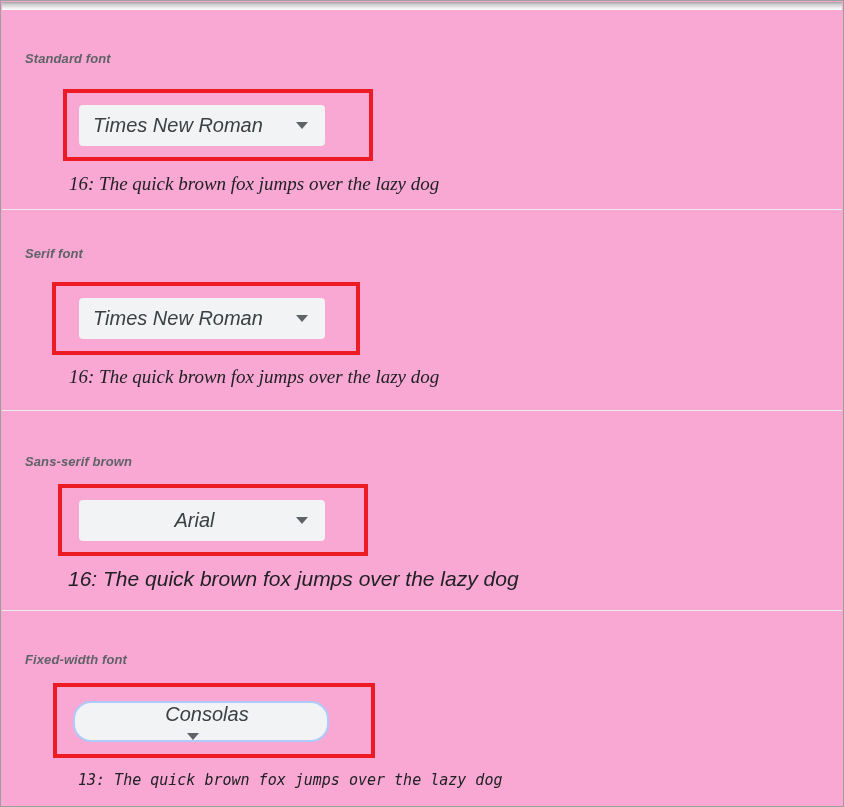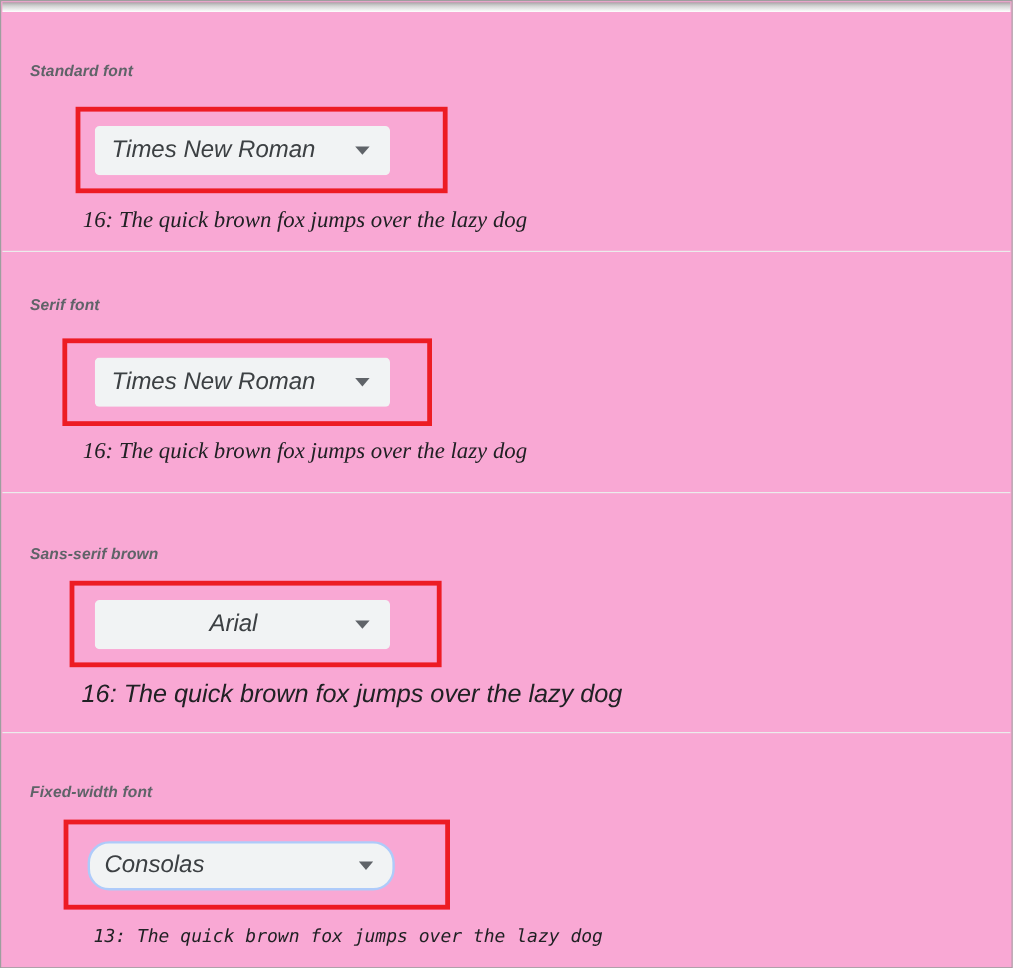--- a/index.html
+++ b/index.html
@@ -84,20 +84,21 @@
     border: 1px solid transparent;
     border-radius: 4px;
     display: flex;
     align-items: center;
     cursor: pointer;
     user-select: none;
   }
   .dropdown.focused {
     border: 2px solid #aecbfa;
     border-radius: 18px;
+    flex-direction: column;
   }
   .dropdown-value {
     font-size: 20px;
     color: #3c4043;
     padding-left: 13px;
     flex: 1 1 auto;
     white-space: nowrap;
     overflow: hidden;
   }
   .dropdown.focused .dropdown-value {

